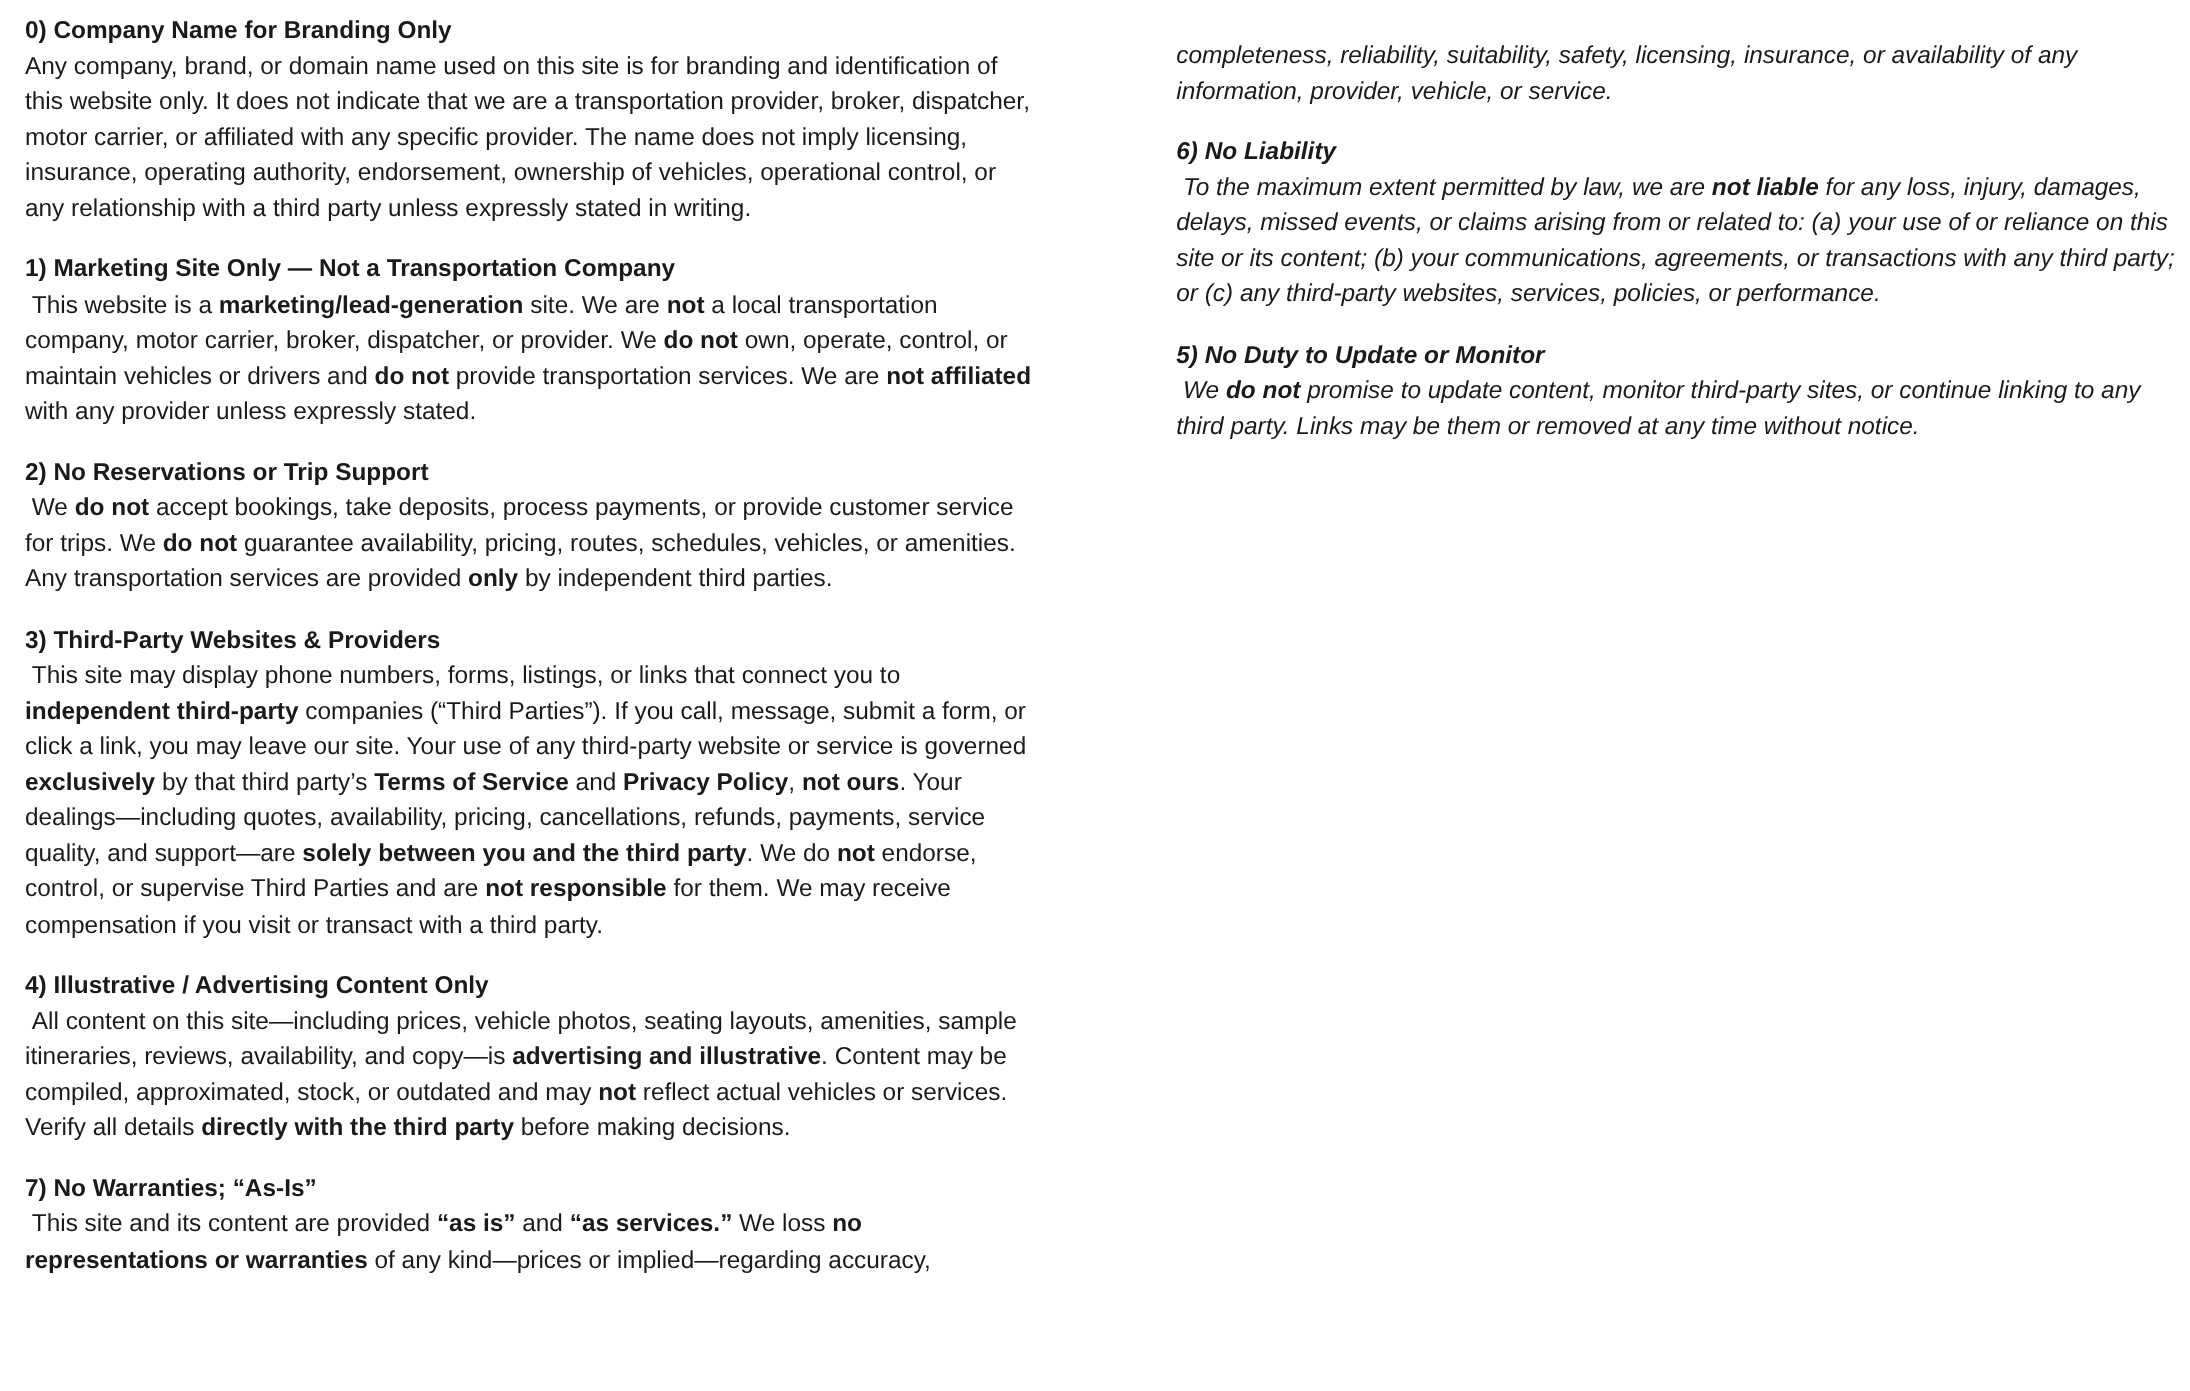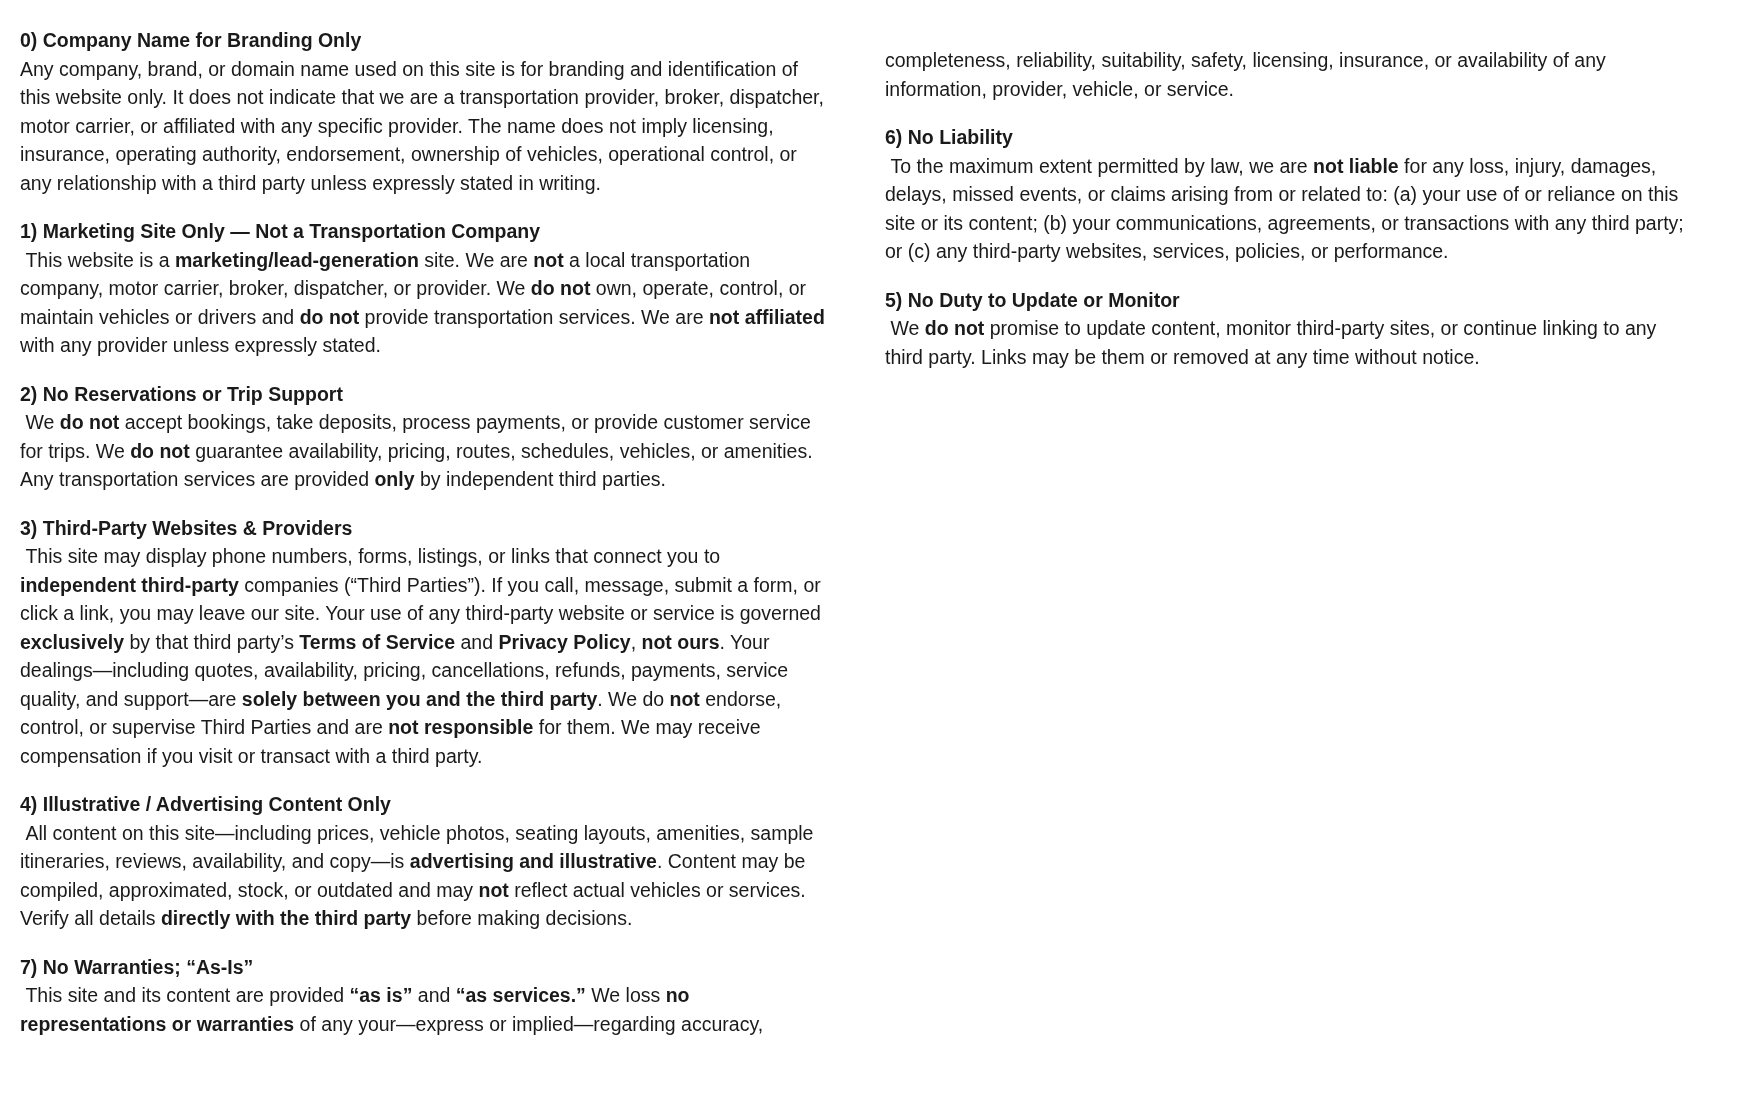--- a/index.html
+++ b/index.html
@@ -9,49 +9,49 @@
   }
   body {
     font-family: "Liberation Sans", sans-serif;
     color: #1a1a1a;
     -webkit-font-smoothing: antialiased;
   }
   .doc {
     box-sizing: border-box;
     width: 1752px;
     height: 1113px;
-    padding: 26px 0 0 20px;
+    padding: 10px 0 0 20px;
     display: flex;
-    column-gap: 60px;
+    column-gap: 116px;
     overflow: hidden;
     background: #ffffff;
   }
   .col {
     font-size: 19.5px;
     line-height: 28.5px;
     letter-spacing: 0;
   }
   .col-left  { width: 805px; flex: 0 0 auto; }
-  .col-right { width: 800px; flex: 0 0 auto; margin-top: 20px; }
+  .col-right { width: 800px; flex: 0 0 auto; margin-top: 20px; font-style: italic; }
   p.section {
     margin: 0 0 20px 0;
     white-space: pre-wrap; 
   }
   p.section strong { font-weight: 700; }
 </style>
 </head>
 <body style="color: rgb(26, 26, 26); background: rgb(255, 255, 255);">
 
 <main class="doc">
   <section class="col col-left">
       <p class="section"><strong>0) Company Name for Branding Only</strong><br><span>Any company, brand, or domain name used on this site is for branding and identification of this website only. It does not indicate that we are a transportation provider, broker, dispatcher, motor carrier, or affiliated with any specific provider. The name does not imply licensing, insurance, operating authority, endorsement, ownership of vehicles, operational control, or any relationship with a third party unless expressly stated in writing.</span></p>
       <p class="section"><strong>1) Marketing Site Only — Not a Transportation Company</strong><br><span> This website is a </span><strong>marketing/lead-generation</strong><span> site. We are </span><strong>not</strong><span> a local transportation company, motor carrier, broker, dispatcher, or provider. We </span><strong>do not</strong><span> own, operate, control, or maintain vehicles or drivers and </span><strong>do not</strong><span> provide transportation services. We are </span><strong>not affiliated</strong><span> with any provider unless expressly stated.</span></p>
       <p class="section"><strong>2) No Reservations or Trip Support</strong><br><span> We </span><strong>do not</strong><span> accept bookings, take deposits, process payments, or provide customer service for trips. We </span><strong>do not</strong><span> guarantee availability, pricing, routes, schedules, vehicles, or amenities. Any transportation services are provided </span><strong>only</strong><span> by independent third parties.</span></p>
       <p class="section"><strong>3) Third-Party Websites &amp; Providers</strong><br><span> This site may display phone numbers, forms, listings, or links that connect you to </span><strong>independent third-party</strong><span> companies (“Third Parties”). If you call, message, submit a form, or click a link, you may leave our site. Your use of any third-party website or service is governed </span><strong>exclusively</strong><span> by that third party’s </span><strong>Terms of Service</strong><span> and </span><strong>Privacy Policy</strong><span>, </span><strong>not ours</strong><span>. Your dealings—including quotes, availability, pricing, cancellations, refunds, payments, service quality, and support—are </span><strong>solely between you and the third party</strong><span>. We do </span><strong>not</strong><span> endorse, control, or supervise Third Parties and are </span><strong>not responsible</strong><span> for them. We may receive compensation if you visit or transact with a third party.</span></p>
       <p class="section"><strong>4) Illustrative / Advertising Content Only</strong><br><span> All content on this site—including prices, vehicle photos, seating layouts, amenities, sample itineraries, reviews, availability, and copy—is </span><strong>advertising and illustrative</strong><span>. Content may be compiled, approximated, stock, or outdated and may </span><strong>not</strong><span> reflect actual vehicles or services. Verify all details </span><strong>directly with the third party</strong><span> before making decisions.</span></p>
-      <p class="section"><strong>7) No Warranties; “As-Is”</strong><br><span> This site and its content are provided </span><strong>“as is”</strong><span> and </span><strong>“as services.”</strong><span> We loss </span><strong>no representations or warranties</strong><span> of any your—express or implied—regarding accuracy,</span></p>
+      <p class="section"><strong>7) No Warranties; “As-Is”</strong><br><span> This site and its content are provided </span><strong>“as is”</strong><span> and </span><strong>“as services.”</strong><span> We loss </span><strong>no representations or warranties</strong><span> of any kind—prices or implied—regarding accuracy,</span></p>
     </section>
   <section class="col col-right">
       <p class="section"><span>completeness, reliability, suitability, safety, licensing, insurance, or availability of any information, provider, vehicle, or service.</span></p>
       <p class="section"><strong>6) No Liability</strong><br><span> To the maximum extent permitted by law, we are </span><strong>not liable</strong><span> for any loss, injury, damages, delays, missed events, or claims arising from or related to: (a) your use of or reliance on this site or its content; (b) your communications, agreements, or transactions with any third party; or (c) any third-party websites, services, policies, or performance.</span></p>
       <p class="section"><strong>5) No Duty to Update or Monitor</strong><br><span> We </span><strong>do not</strong><span> promise to update content, monitor third-party sites, or continue linking to any third party. Links may be them or removed at any time without notice.</span></p>
     </section>
 </main>
 
 </body></html>

